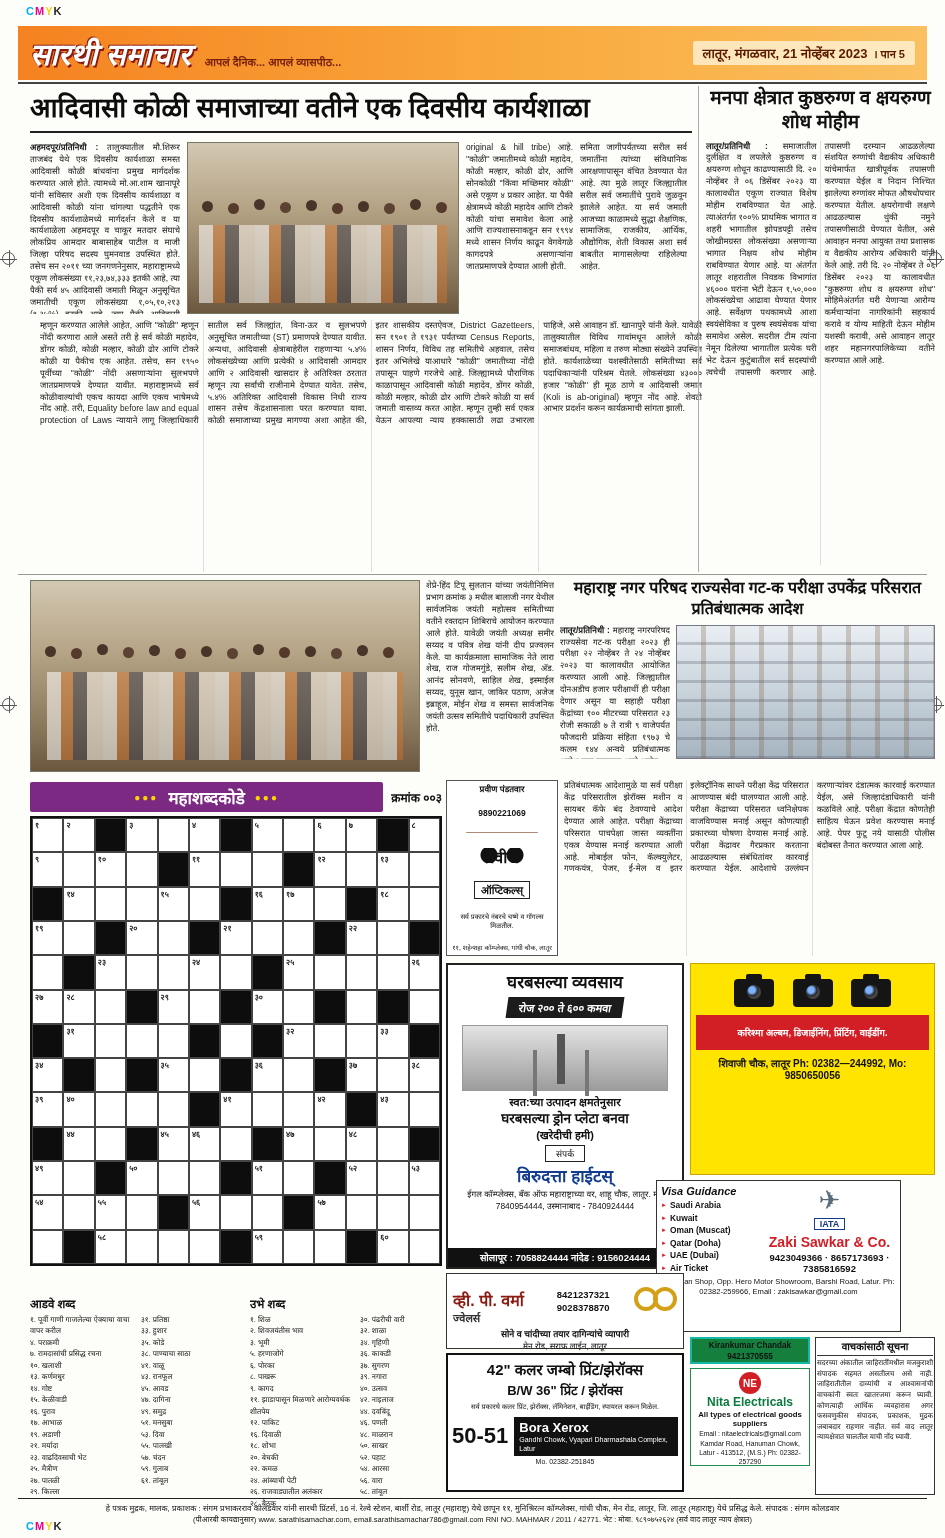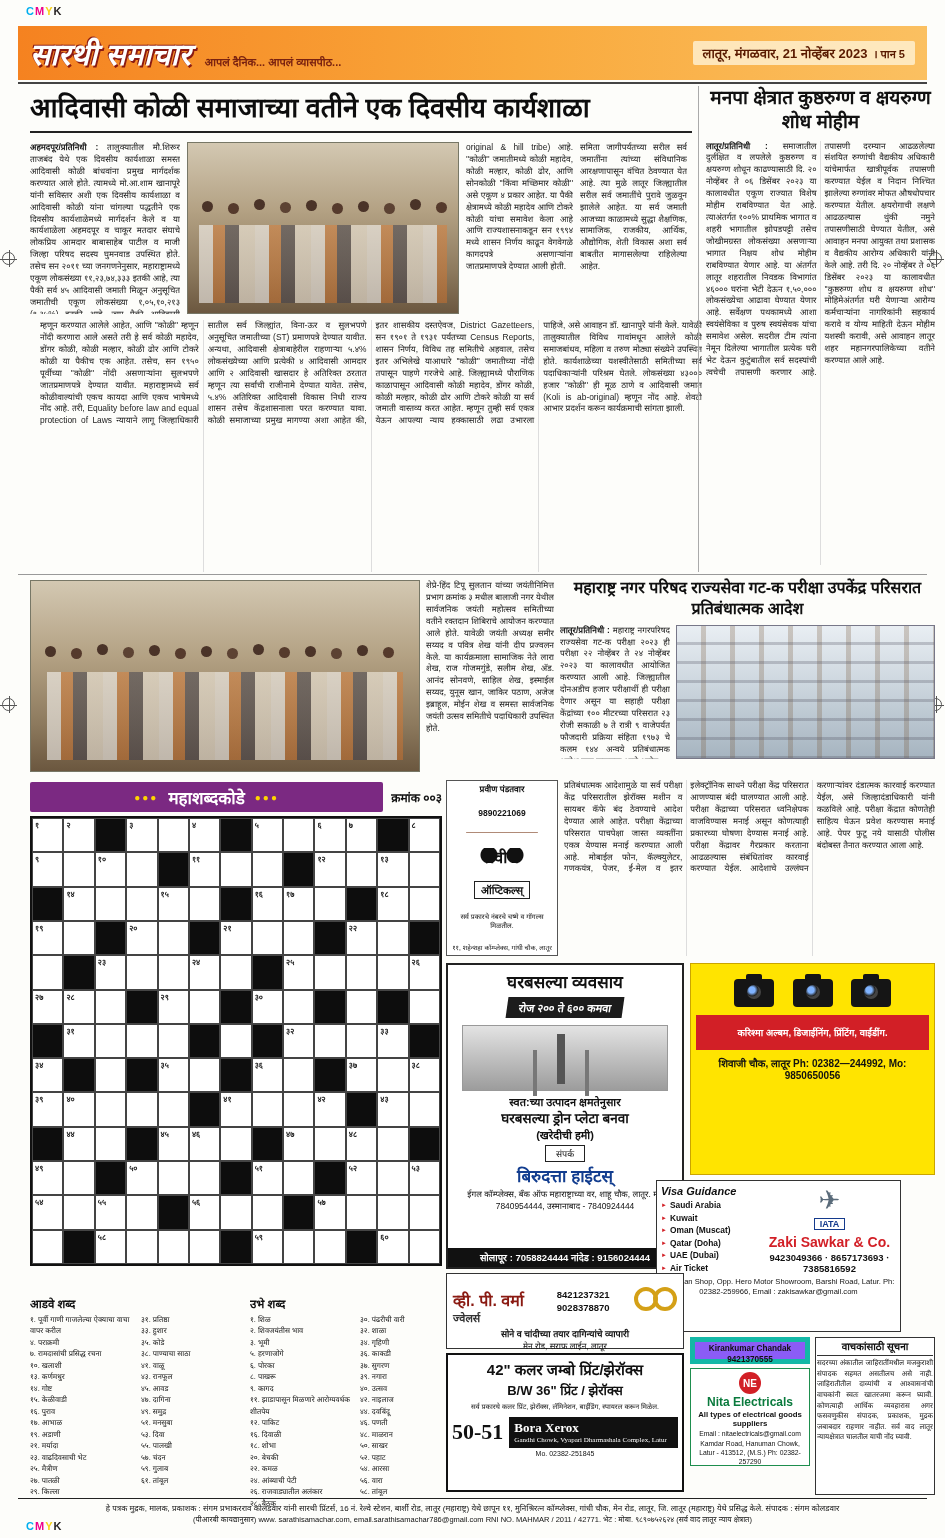--- a/index.html
+++ b/index.html
@@ -163,29 +163,29 @@
   .vp-phones { font-size:9.5px; font-weight:bold; text-align:right; line-height:1.4; }
   .bangle { width:24px; height:24px; border:4px solid #d4a017; border-radius:50%; display:inline-block; margin-left:-9px; }
   .vp-desc { font-size:9px; font-weight:bold; text-align:center; margin-top:2px; }
   .vp-addr { font-size:8.4px; text-align:center; }
 
   .ad-bora { position:absolute; left:446px; top:1353px; width:238px; height:139px; border:2px solid #111;
     background:#fff; padding:4px; text-align:center; }
   .bx-l1 { font-size:15px; font-weight:bold; }
   .bx-l2 { font-size:13px; font-weight:bold; margin-top:2px; }
   .bx-small { font-size:7px; margin-top:3px; line-height:1.4; }
-  .bx-row { display:flex; align-items:flex-end; gap:6px; margin-top:5px;font-family:Liberation Serif, serif; }
+  .bx-row { display:flex; align-items:flex-end; gap:6px; margin-top:5px; }
   .bx-num { font-size:22px; font-weight:bold; align-self:center; }
   .bx-black { flex:1; background:#111; color:#fff; padding:3px 5px; text-align:left; }
   .bx-brand { font-size:13px; font-weight:bold; }
   .bx-addr { font-size:7px; line-height:1.3; }
   .bx-phone { font-size:7px; margin-top:2px; }
 
-  .ad-chandak { position:absolute; left:690px; top:1337px; width:120px; height:27px; border:5px solid #14b8a6;
-    font-size:8.2px; font-weight:bold; text-align:center; padding:2px; line-height:1.3; background:#8b5cf6; }
+  .ad-chandak { position:absolute; left:690px; top:1337px; width:120px; height:27px; border:2px solid #14b8a6;
+    font-size:8.2px; font-weight:bold; text-align:center; padding:2px; line-height:1.3; background:#15803d; }
   .ad-nita { position:absolute; left:690px; top:1368px; width:120px; height:98px; border:1.5px solid #1e8e4e;
     background:#fff; padding:3px; text-align:center; }
   .ne-logo { width:22px; height:22px; border-radius:50%; background:#d21f26; color:#fff; font-weight:bold;
     font-size:10px; display:flex; align-items:center; justify-content:center; margin:0 auto 1px; }
   .ne-brand { color:#0a7a3d; font-weight:bold; font-size:12px; }
   .ne-desc { font-size:7.8px; font-weight:bold; margin-top:1px; }
   .ne-email { font-size:6.8px; margin-top:2px; }
   .ne-addr { font-size:6.8px; margin-top:2px; line-height:1.35; }
 
   .ad-notice { position:absolute; left:815px; top:1337px; width:120px; height:158px; border:1.5px solid #333;

